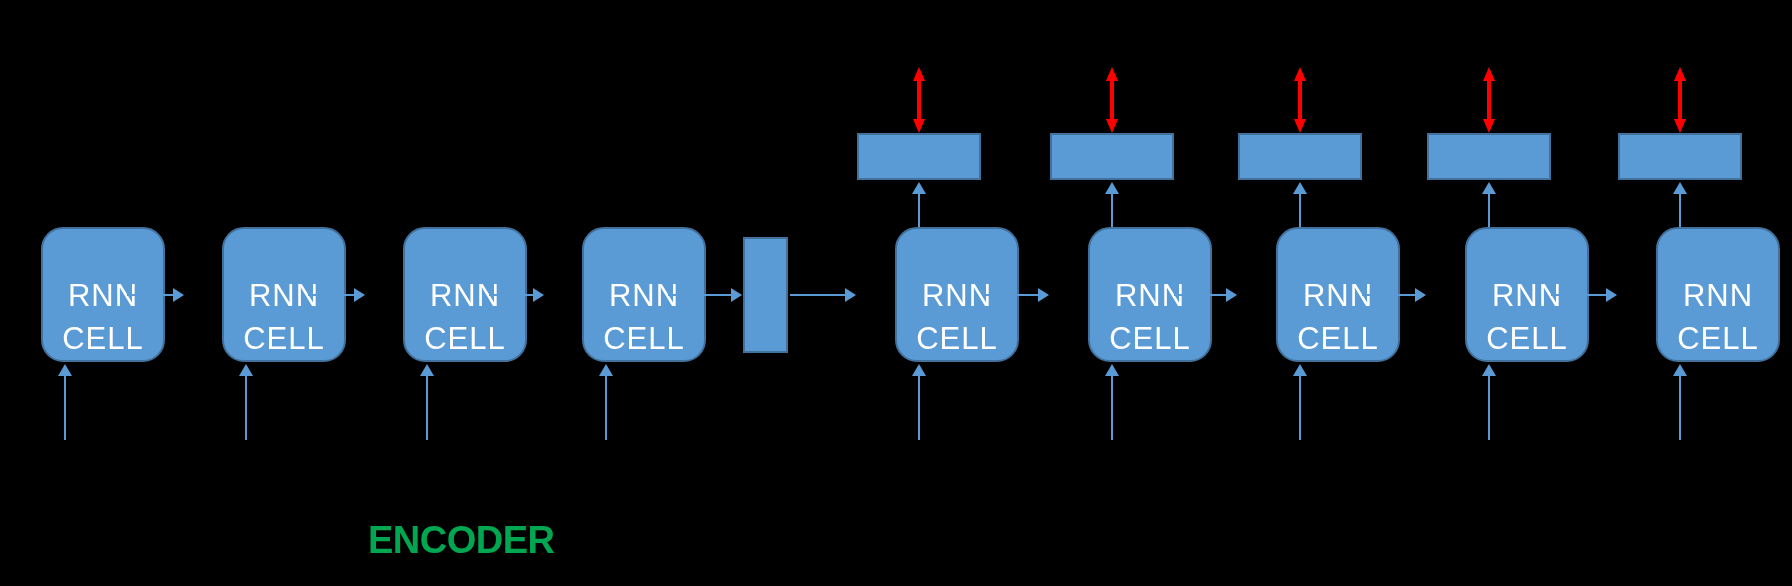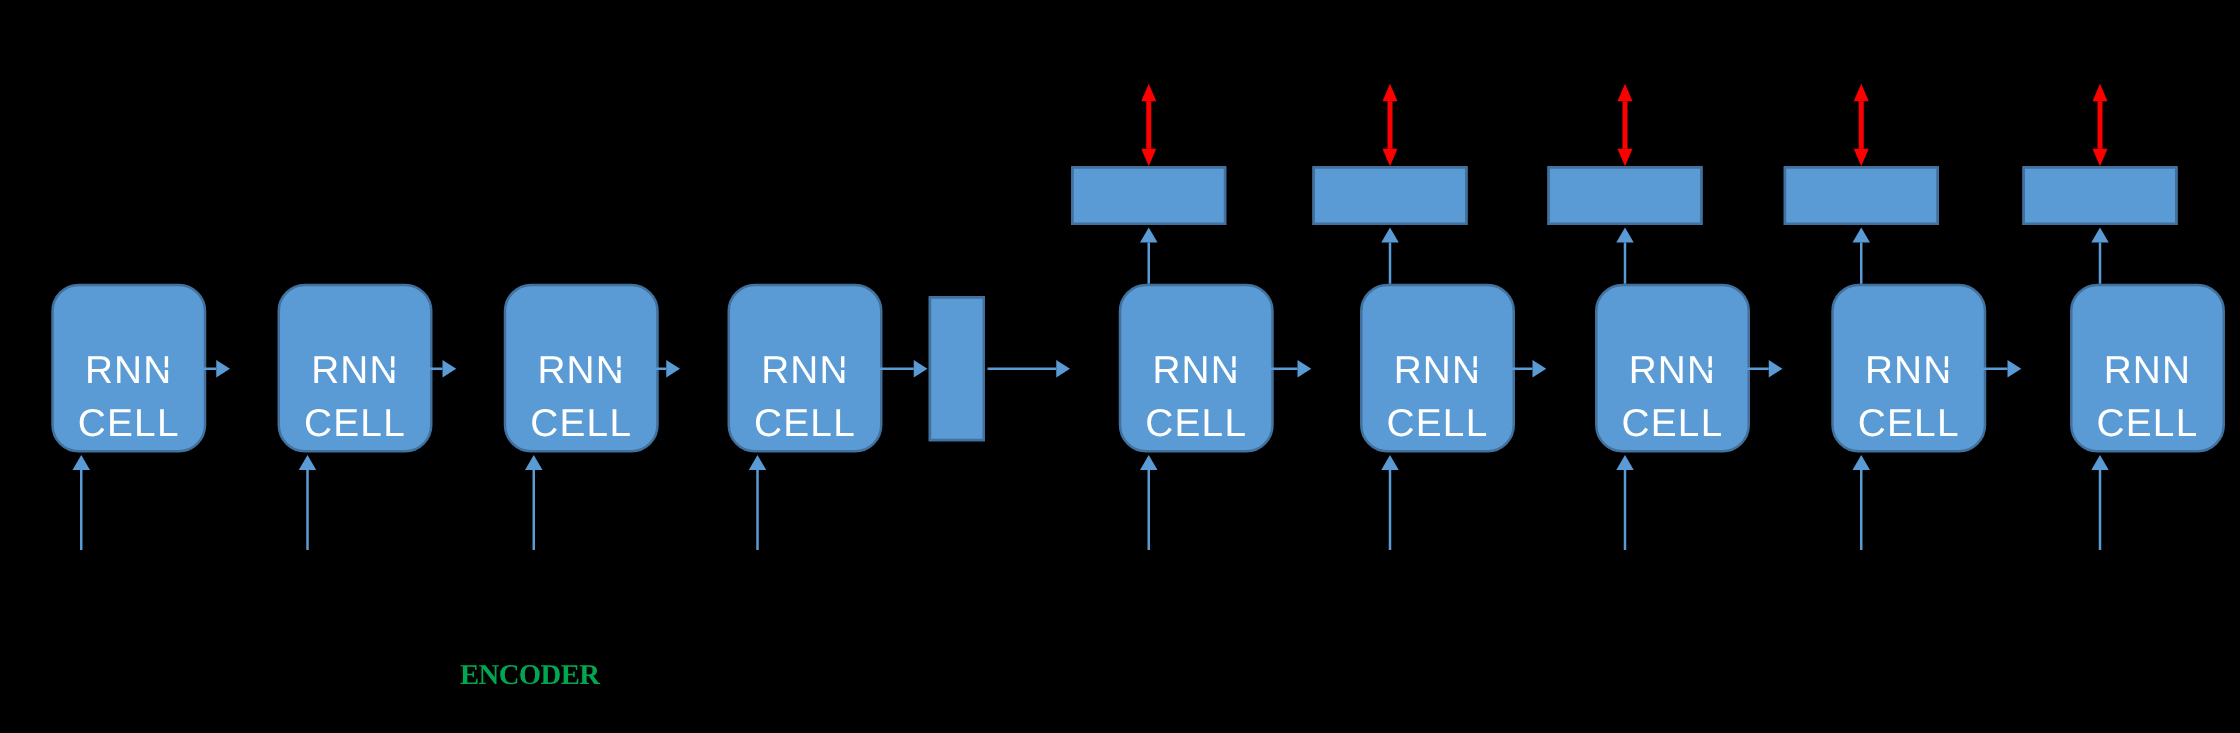--- a/index.html
+++ b/index.html
@@ -44,21 +44,21 @@
   .varrow .vshaft{width:2px;flex:1;background:var(--arrow);}
 
   
   .red-arrow{position:absolute;width:14px;display:flex;flex-direction:column;align-items:center;}
   .red-arrow .rhead-up{width:0;height:0;border-left:6px solid transparent;border-right:6px solid transparent;border-bottom:14px solid var(--output-arrow);}
   .red-arrow .rhead-down{width:0;height:0;border-left:6px solid transparent;border-right:6px solid transparent;border-top:14px solid var(--output-arrow);}
   .red-arrow .rshaft{width:4px;flex:1;background:var(--output-arrow);}
 
   .zone-label{
     position:absolute;top:523px;color:var(--label);
-    font-size:23px;font-weight:bold;letter-spacing:-0.5px;line-height:34px;font-family:Liberation Serif, serif;
+    font-size:38px;font-weight:bold;letter-spacing:-0.5px;line-height:34px;
   }
 </style>
 </head>
 <body>
 
 <div class="canvas">
 
   <div class="cell" style="left:3px">
       <span class="cell-label">RNN
 CELL</span>

